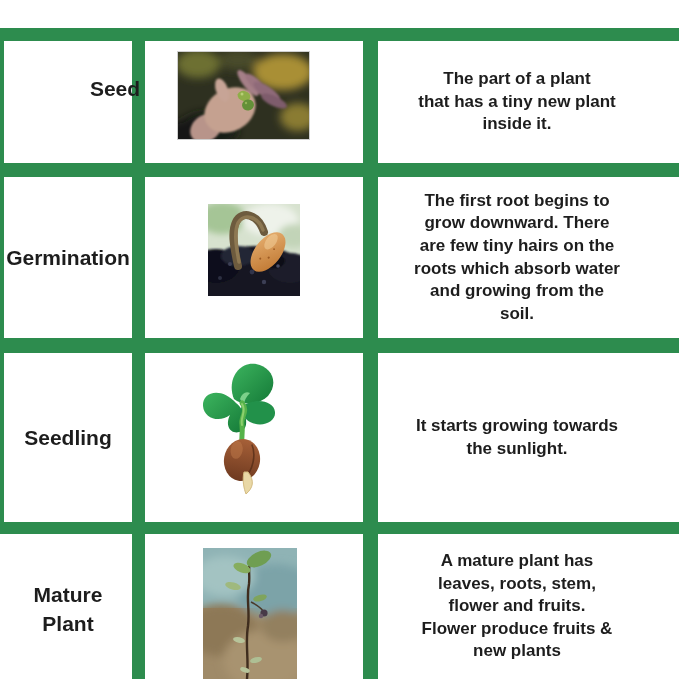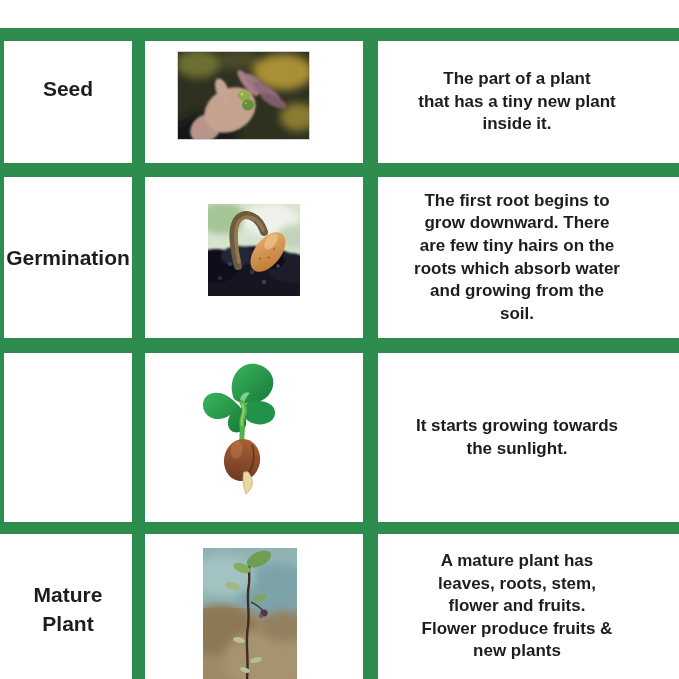--- a/index.html
+++ b/index.html
@@ -32,21 +32,21 @@
 <div class="canvas">
 
   <div class="hbar" style="top:28px;height:13px;"></div>
   <div class="hbar" style="top:163px;height:14px;"></div>
   <div class="hbar" style="top:338px;height:15px;"></div>
   <div class="hbar" style="top:522px;height:12px;"></div>
   <div class="vbar" style="left:132px;width:13px;"></div>
   <div class="vbar" style="left:363px;width:15px;"></div>
   <div class="sliver"></div>
 
-  <div class="cell label-cell" style="top:41px;height:96px;">
+  <div class="cell label-cell" style="top:41px;height:96px;margin-left:47px;">
     <span>Seed</span>
   </div>
   <div class="imgwrap photo-border" style="left:177px;top:51px;width:131px;height:87px;">
     <svg width="131" height="87" viewBox="0 0 131 87">
       <defs>
         <filter id="b4" x="-40%" y="-40%" width="180%" height="180%">
             <feGaussianBlur stdDeviation="4"></feGaussianBlur>
           </filter>
         <filter id="b1" x="-40%" y="-40%" width="180%" height="180%">
             <feGaussianBlur stdDeviation="1.2"></feGaussianBlur>
@@ -130,20 +130,23 @@
   </div>
   <div class="cell desc-cell" style="top:177px;height:161px;">
     <span>The first root begins to
 grow downward. There
 are few tiny hairs on the
 roots which absorb water
 and growing from the
 soil.</span>
   </div>
 
+  <div class="cell label-cell" style="top:353px;height:169px;">
+    <span>Seedling</span>
+  </div>
   <div class="imgwrap" style="left:196px;top:359px;width:96px;height:136px;">
     <svg width="96" height="136" viewBox="0 0 96 136">
       <defs>
         <linearGradient id="leafg" x1="0" y1="0" x2="1" y2="1">
           <stop offset="0" stop-color="#3cb45e"></stop>
           <stop offset="1" stop-color="#157a38"></stop>
         </linearGradient>
         <linearGradient id="seedg" x1="0" y1="0" x2="0" y2="1">
           <stop offset="0" stop-color="#a66038"></stop>
           <stop offset="1" stop-color="#6f3a20"></stop>

